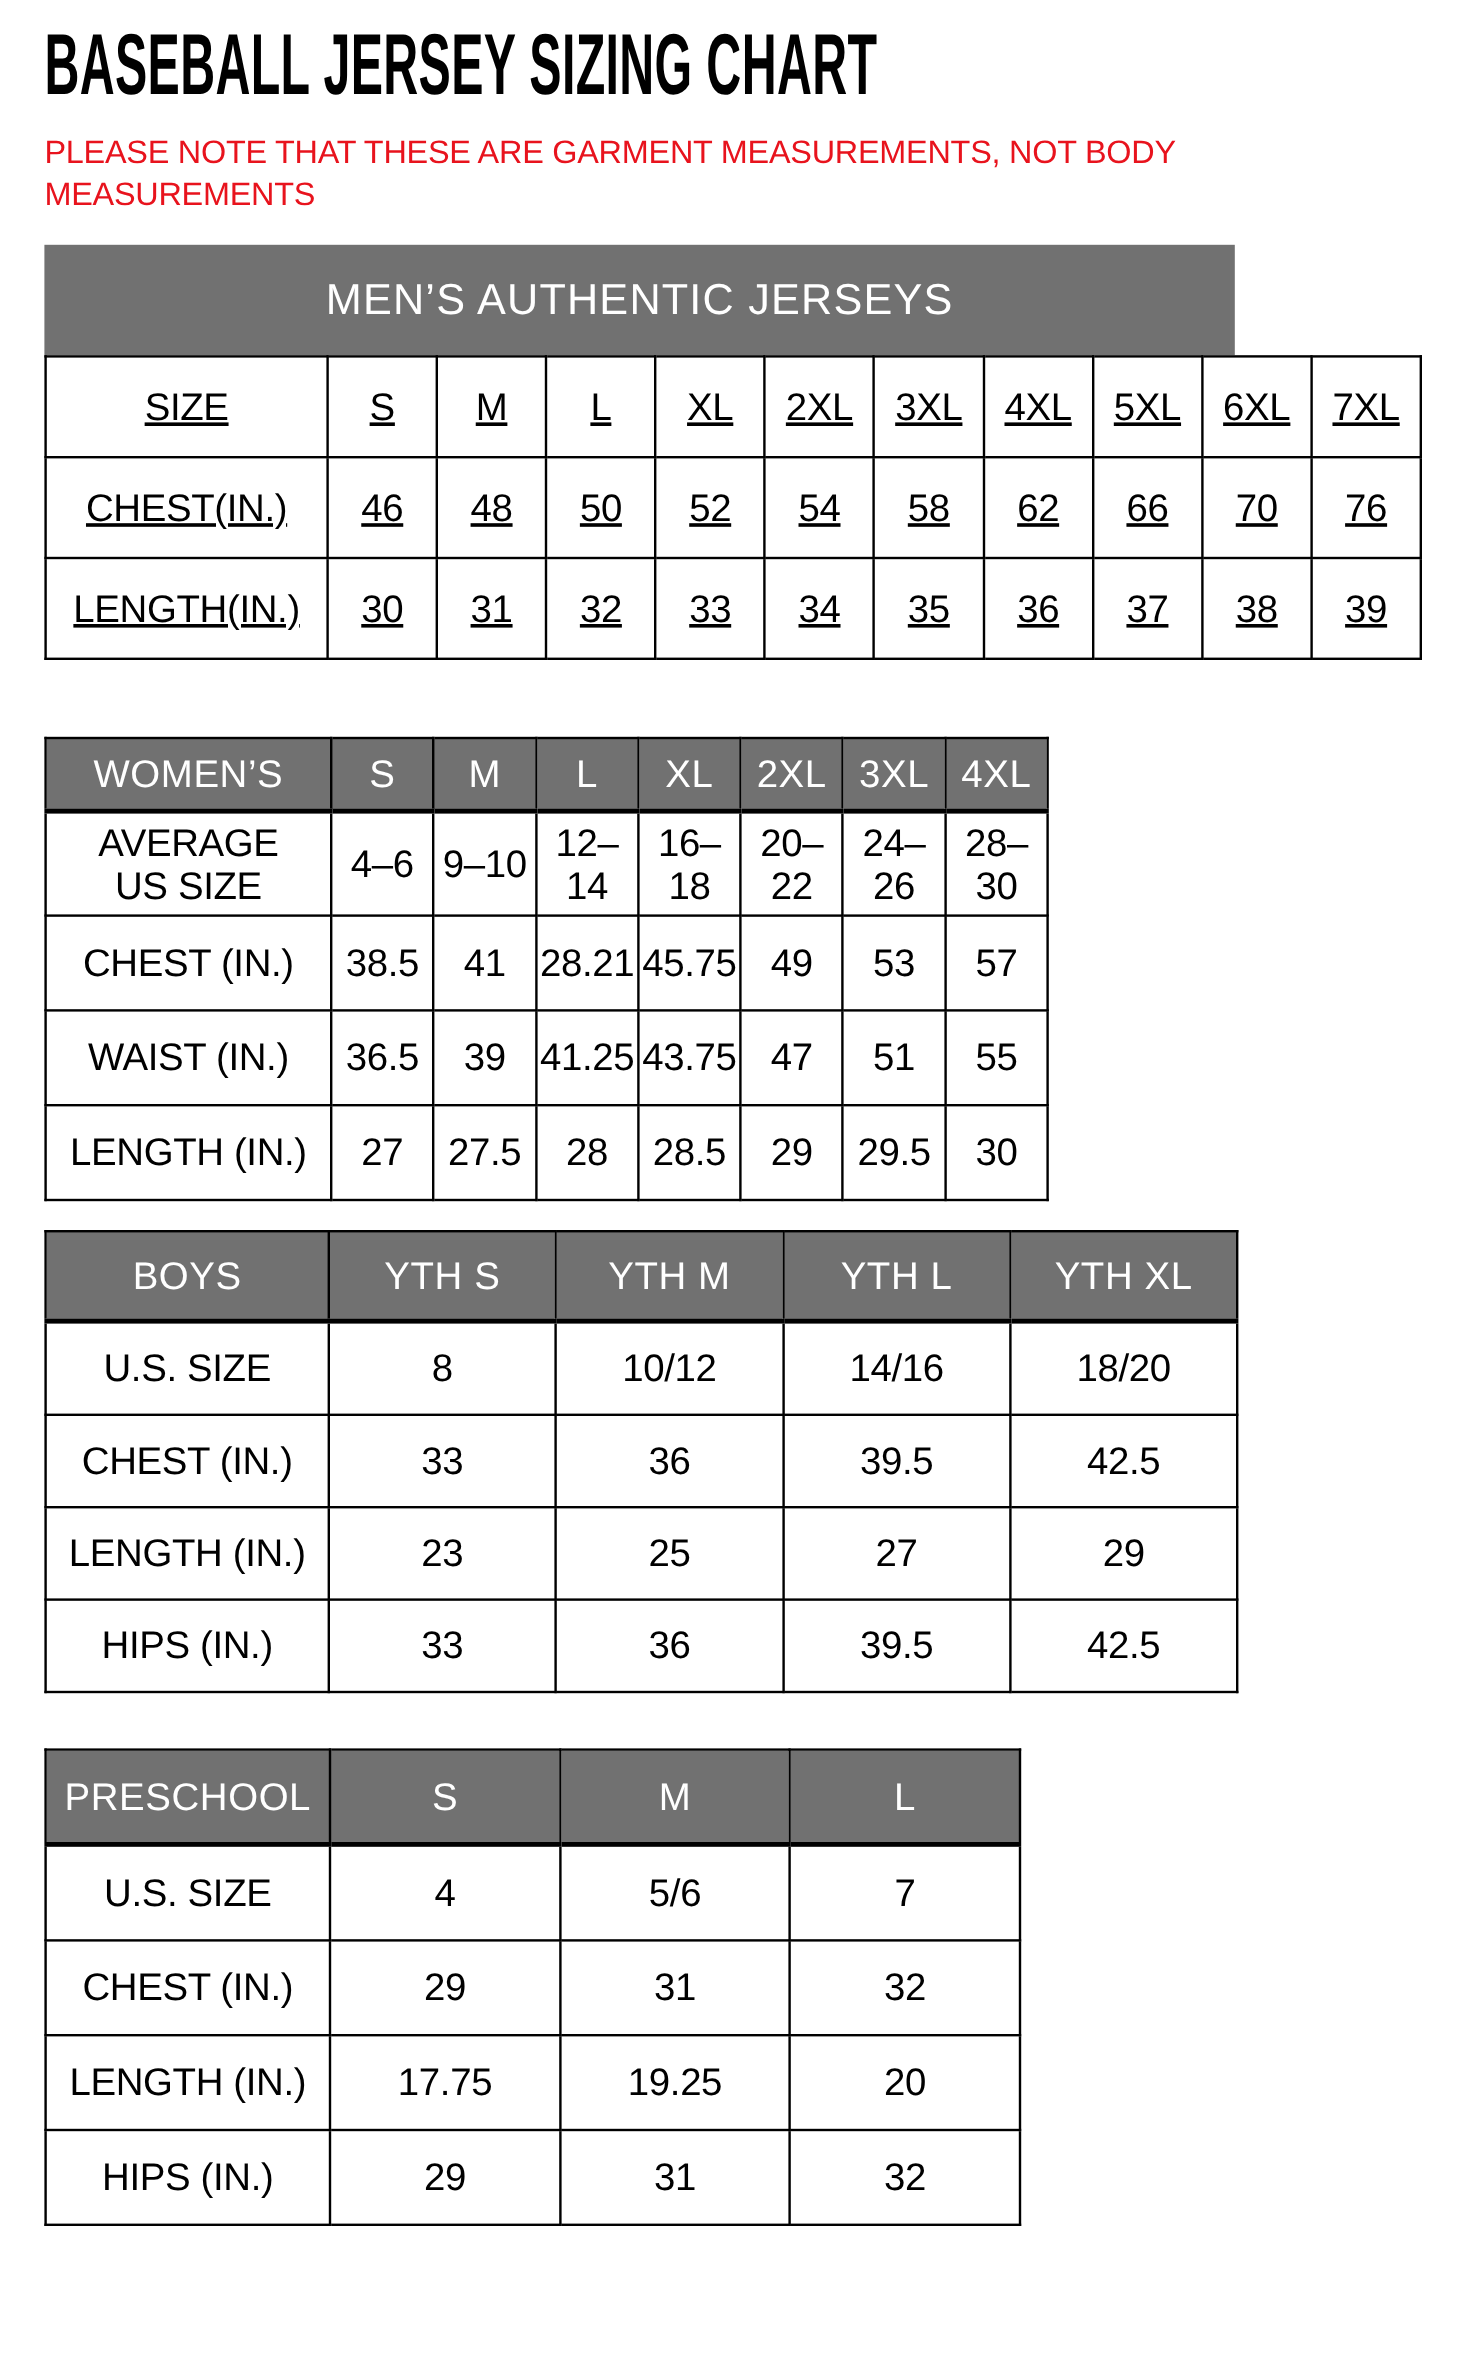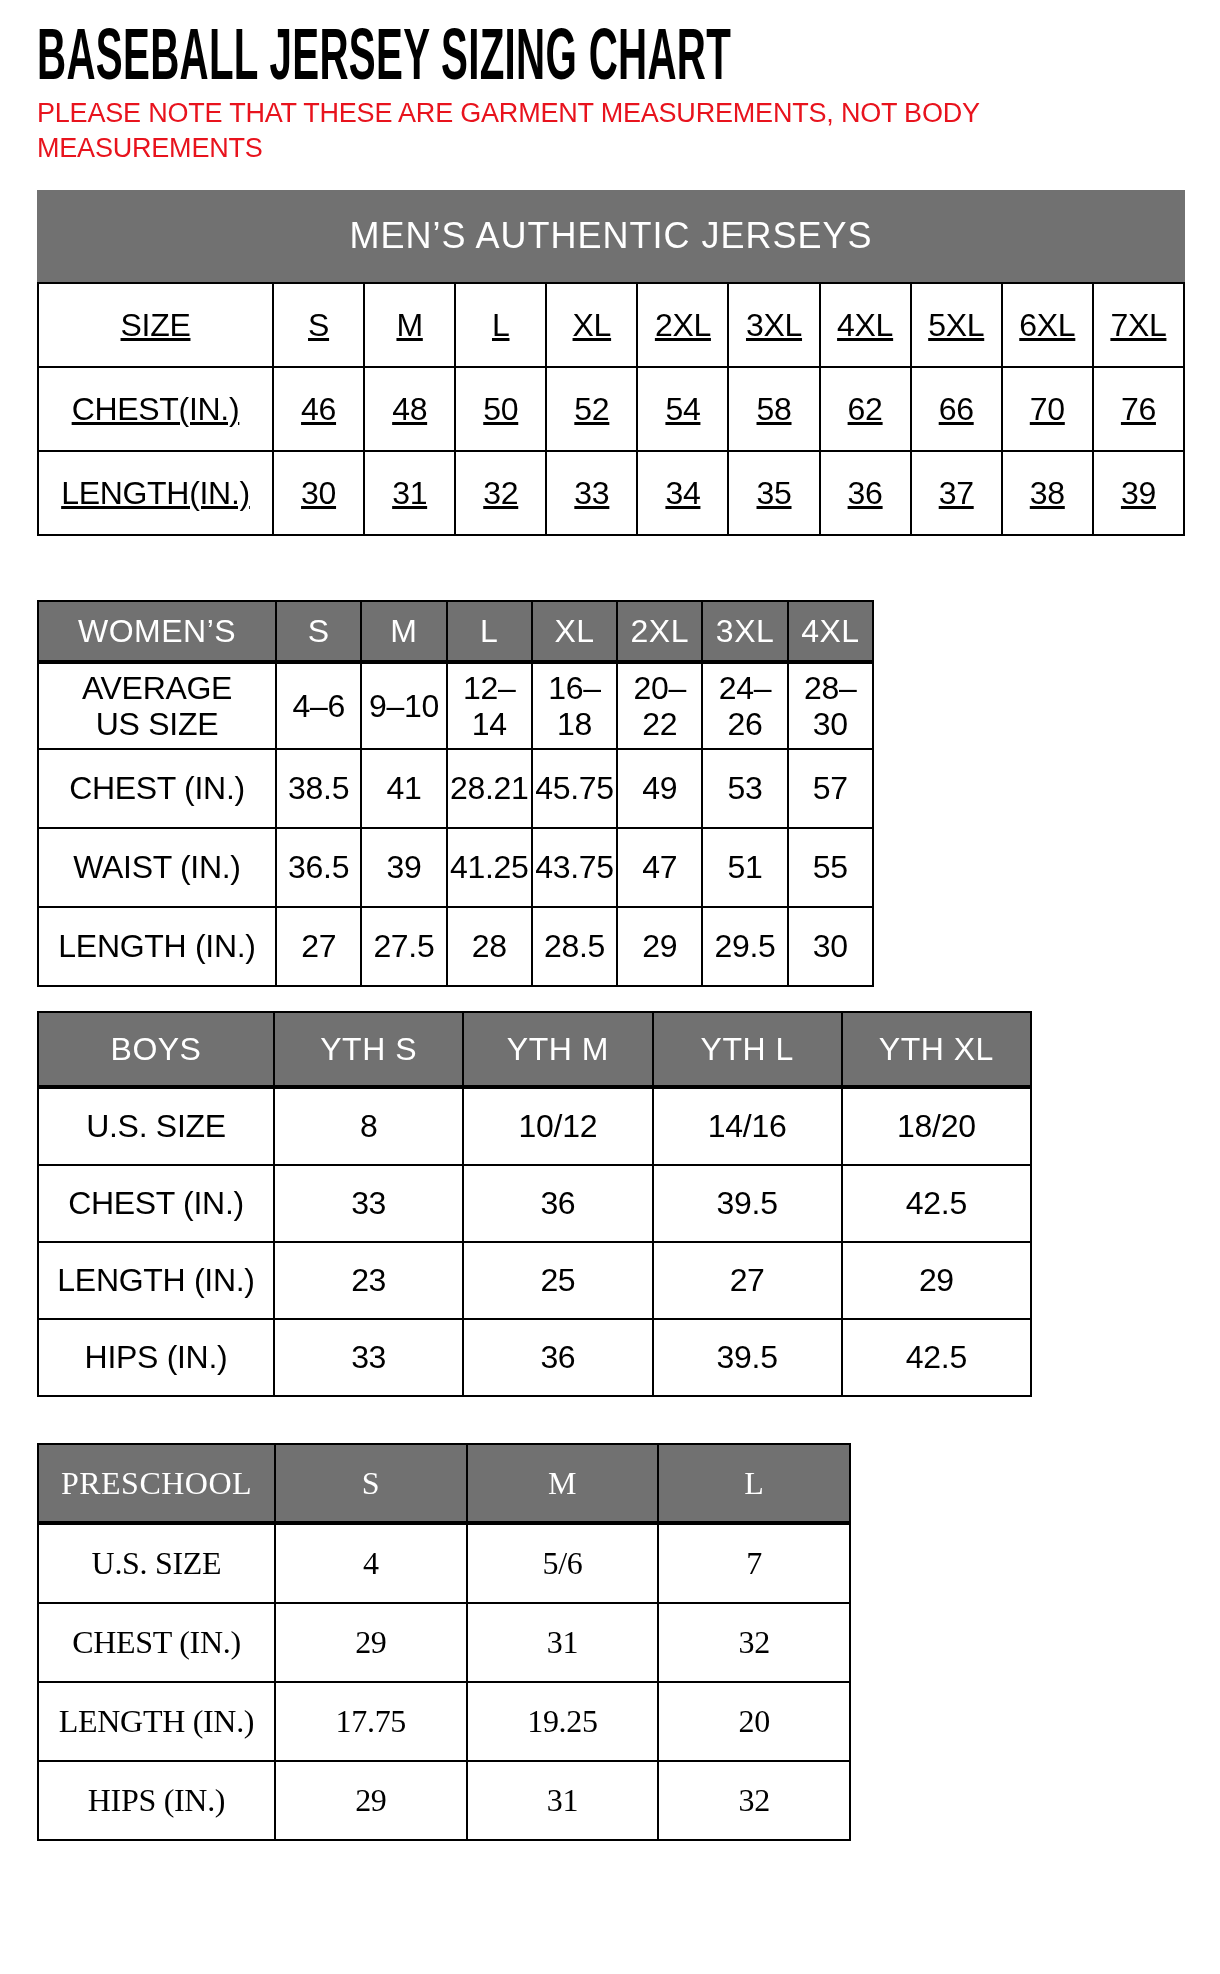--- a/index.html
+++ b/index.html
@@ -17,21 +17,21 @@
     display:inline-block;
     font-size:72px;
     font-weight:700;
     line-height:1.0;
     white-space:nowrap;
     transform:scaleX(0.56);
     transform-origin:left top;
     letter-spacing:0.5px;
   }
   .note{
-    margin-top:12px;
+    margin-top:26px;
     color:#e8131d;
     font-size:27px;
     line-height:35px;
     letter-spacing:-0.2px;
   }
 
   
   table{border-collapse:collapse;table-layout:fixed;}
   td{
     border:2px solid #000;
@@ -46,21 +46,21 @@
   tr.band td{
     background:#717171;
     color:#fff;
     border-bottom-width:4px;
     letter-spacing:0.5px;
   }
 
   
   .mens-band{
     margin-top:24px;
-    width:1148px;height:92px;
+    width:992px;height:92px;
     background:#717171;color:#fff;
     display:flex;align-items:center;justify-content:center;
     font-size:36px;letter-spacing:1px;
   }
   .t-mens{width:1148px;text-decoration:underline;}
   .t-mens td{height:82px;}
 
   
   .t-womens{width:837px;margin-top:64px;}
   .t-womens tr.band td{height:58px;}
@@ -68,21 +68,21 @@
   .t-womens tr.r0 td{height:84px;line-height:36px;margin-top:25px;}
 
   
   .t-boys{width:995px;margin-top:24px;}
   .t-boys tr.band td{height:72px;}
   .t-boys td{height:75px;}
 
   
   .t-preschool{width:814px;margin-top:46px;}
   .t-preschool tr.band td{height:76px;}
-  .t-preschool td{height:77px;font-family:Liberation Serif, serif;}
+  .t-preschool td{height:77px;}
 </style>
 </head>
 <body>
 
 <div class="content">
 
   <div class="title-wrap">
     <span class="page-title">BASEBALL JERSEY SIZING CHART</span>
   </div>
 

